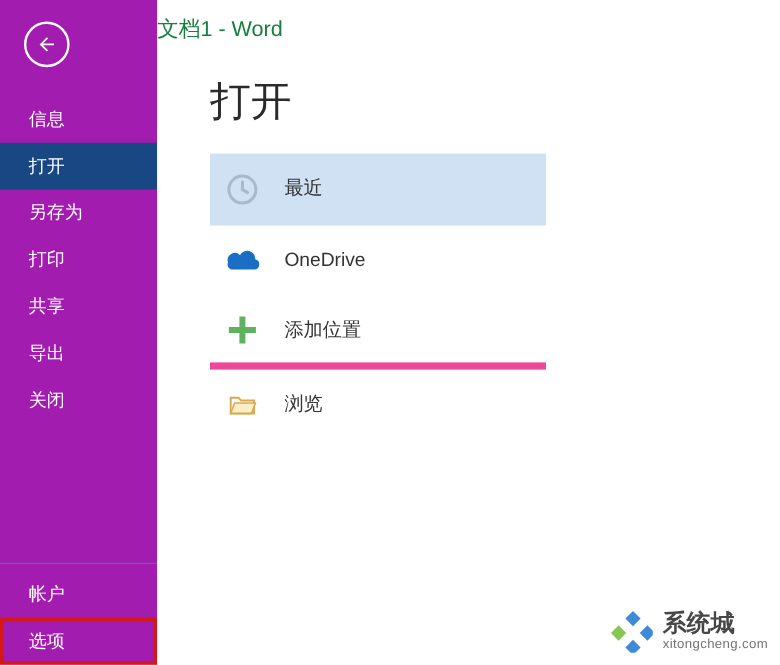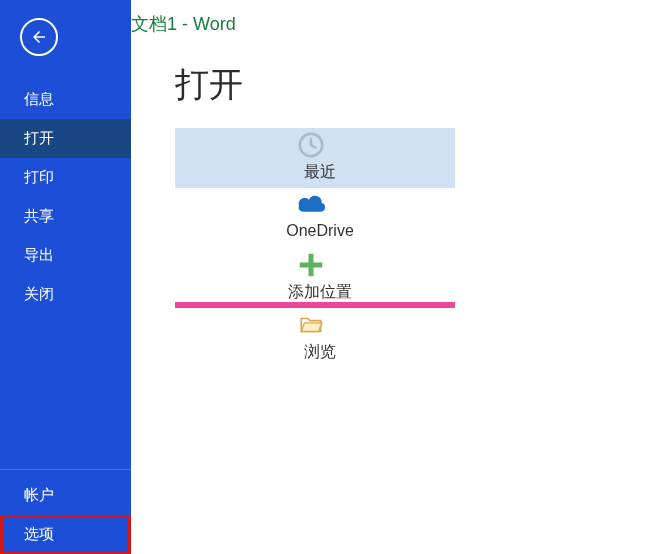--- a/index.html
+++ b/index.html
@@ -8,21 +8,21 @@
       height: 554px;
       font-family: "Microsoft YaHei", "Segoe UI", sans-serif;
       font-size: 14px;
       display: flex;
       overflow: hidden;
       background: #fff;
       position: relative;
     }
     .sidebar {
       width: 131px;
-      background: #1d4ed8;
+      background: #a21caf;
       color: #fff;
       display: flex;
       flex-direction: column;
       padding-top: 18px;
       height: 100%;
     }
     .back-btn {
       width: 38px;
       height: 38px;
       border: 2px solid #fff;
@@ -75,21 +75,20 @@
       margin-left: 44px;
     }
     .source-list { width: 280px; }
     .source-item {
       display: flex;
       align-items: center;
       height: 60px;
       padding-left: 10px;
       cursor: pointer;
       border-bottom: 1px solid transparent;
-      flex-direction: column;
     }
     .source-item.selected {
       background: #cfe1f3;
     }
     .source-item.divider-below {
       border-bottom: 6px solid #ec4899;
     }
     .source-icon {
       width: 34px;
       height: 34px;
@@ -127,20 +126,21 @@
 <body>
 
 <div class="sidebar">
   <div class="back-btn">
     <svg viewBox="0 0 24 24">
         <path d="M20 11H7.83l5.59-5.59L12 4l-8 8 8 8 1.41-1.41L7.83 13H20z"></path>
       </svg>
   </div>
   <div class="sidebar-item"><span>信息</span></div>
   <div class="sidebar-item active"><span>打开</span></div>
+  <div class="sidebar-item"><span>另存为</span></div>
   <div class="sidebar-item"><span>打印</span></div>
   <div class="sidebar-item"><span>共享</span></div>
   <div class="sidebar-item"><span>导出</span></div>
   <div class="sidebar-item"><span>关闭</span></div>
   <div class="sidebar-spacer"></div>
   <div class="sidebar-divider"></div>
   <div class="sidebar-item"><span>帐户</span></div>
   <div class="sidebar-item highlight"><span>选项</span></div>
 </div>
 
@@ -182,13 +182,25 @@
               <path d="M3 6h6l2 2h10v10H3z" fill="none" stroke="#d9a852" stroke-width="1.5"></path>
               <path d="M3 18L6 10h16l-3 8z" fill="#fcefc7" stroke="#d9a852" stroke-width="1.2"></path>
             </svg>
         </div>
         <span class="source-label">浏览</span>
       </div>
     </div>
 
   </div>
 
+  <div class="watermark">
+    <svg class="logo" width="36" height="36" viewBox="0 0 24 24">
+      <rect x="10" y="2" width="6" height="6" transform="rotate(45 13 5)" fill="#2a7dd4"></rect>
+      <rect x="2" y="10" width="6" height="6" transform="rotate(45 5 13)" fill="#7ac142"></rect>
+      <rect x="18" y="10" width="6" height="6" transform="rotate(45 21 13)" fill="#2a7dd4"></rect>
+      <rect x="10" y="18" width="6" height="6" transform="rotate(45 13 21)" fill="#2a7dd4"></rect>
+    </svg>
+    <div class="wm-text">
+      <div class="wm-cn">系统城</div>
+      <div class="wm-url">xitongcheng.com</div>
+    </div>
+  </div>
 </div>
 
 </body></html>

